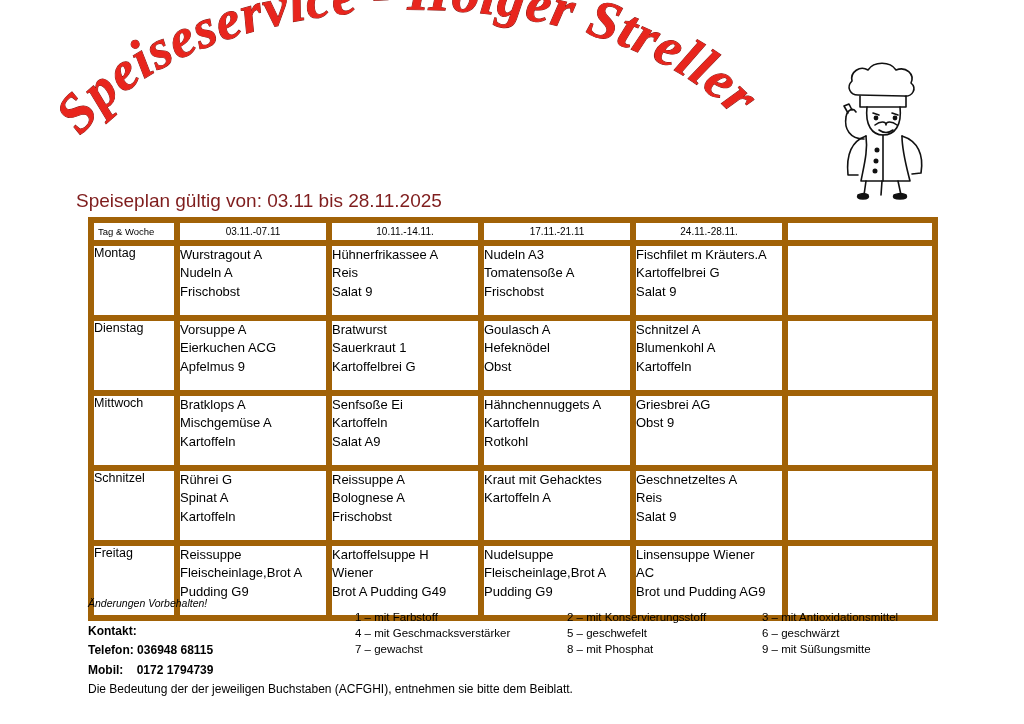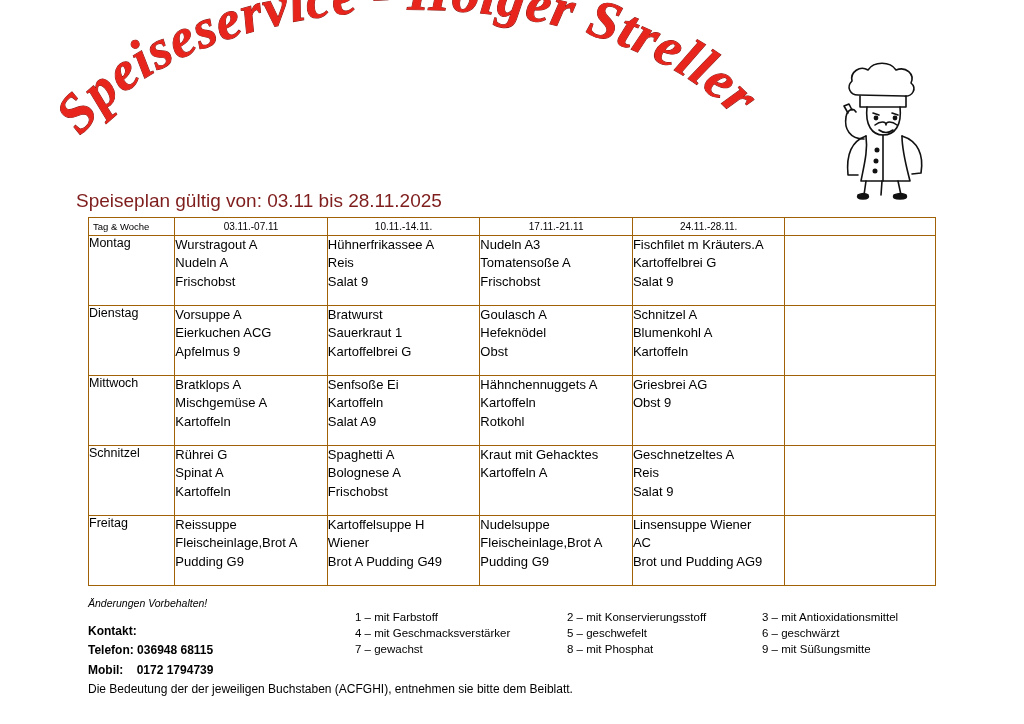--- a/index.html
+++ b/index.html
@@ -83,21 +83,21 @@
   
   .menu-table {
     position: absolute;
     left: 88px;
     top: 217px;
     width: 848px;
     border-collapse: collapse;
     table-layout: fixed;
   }
   .menu-table td, .menu-table th {
-    border: 1px solid #a16207;
+    border: 6px solid #a16207;
     vertical-align: top;
     padding: 0;
   }
   .menu-table thead th {
     height: 17px;
     font-size: 10px;
     font-weight: normal;
     text-align: center;
     vertical-align: middle;
     padding: 0 2px;
@@ -323,21 +323,21 @@
     </tr>
 
     <tr>
       <td class="day-cell">Schnitzel</td>
       <td class="meal-cell">
         <div>Rührei G</div>
         <div>Spinat A</div>
         <div>Kartoffeln</div>
       </td>
       <td class="meal-cell">
-        <div>Spaghetti A</div>
+        <div>Reissuppe A</div>
         <div>Bolognese A</div>
         <div>Frischobst</div>
       </td>
       <td class="meal-cell">
         <div>Kraut mit Gehacktes</div>
         <div>Kartoffeln A</div>
       </td>
       <td class="meal-cell">
         <div>Geschnetzeltes A</div>
         <div>Reis</div>

